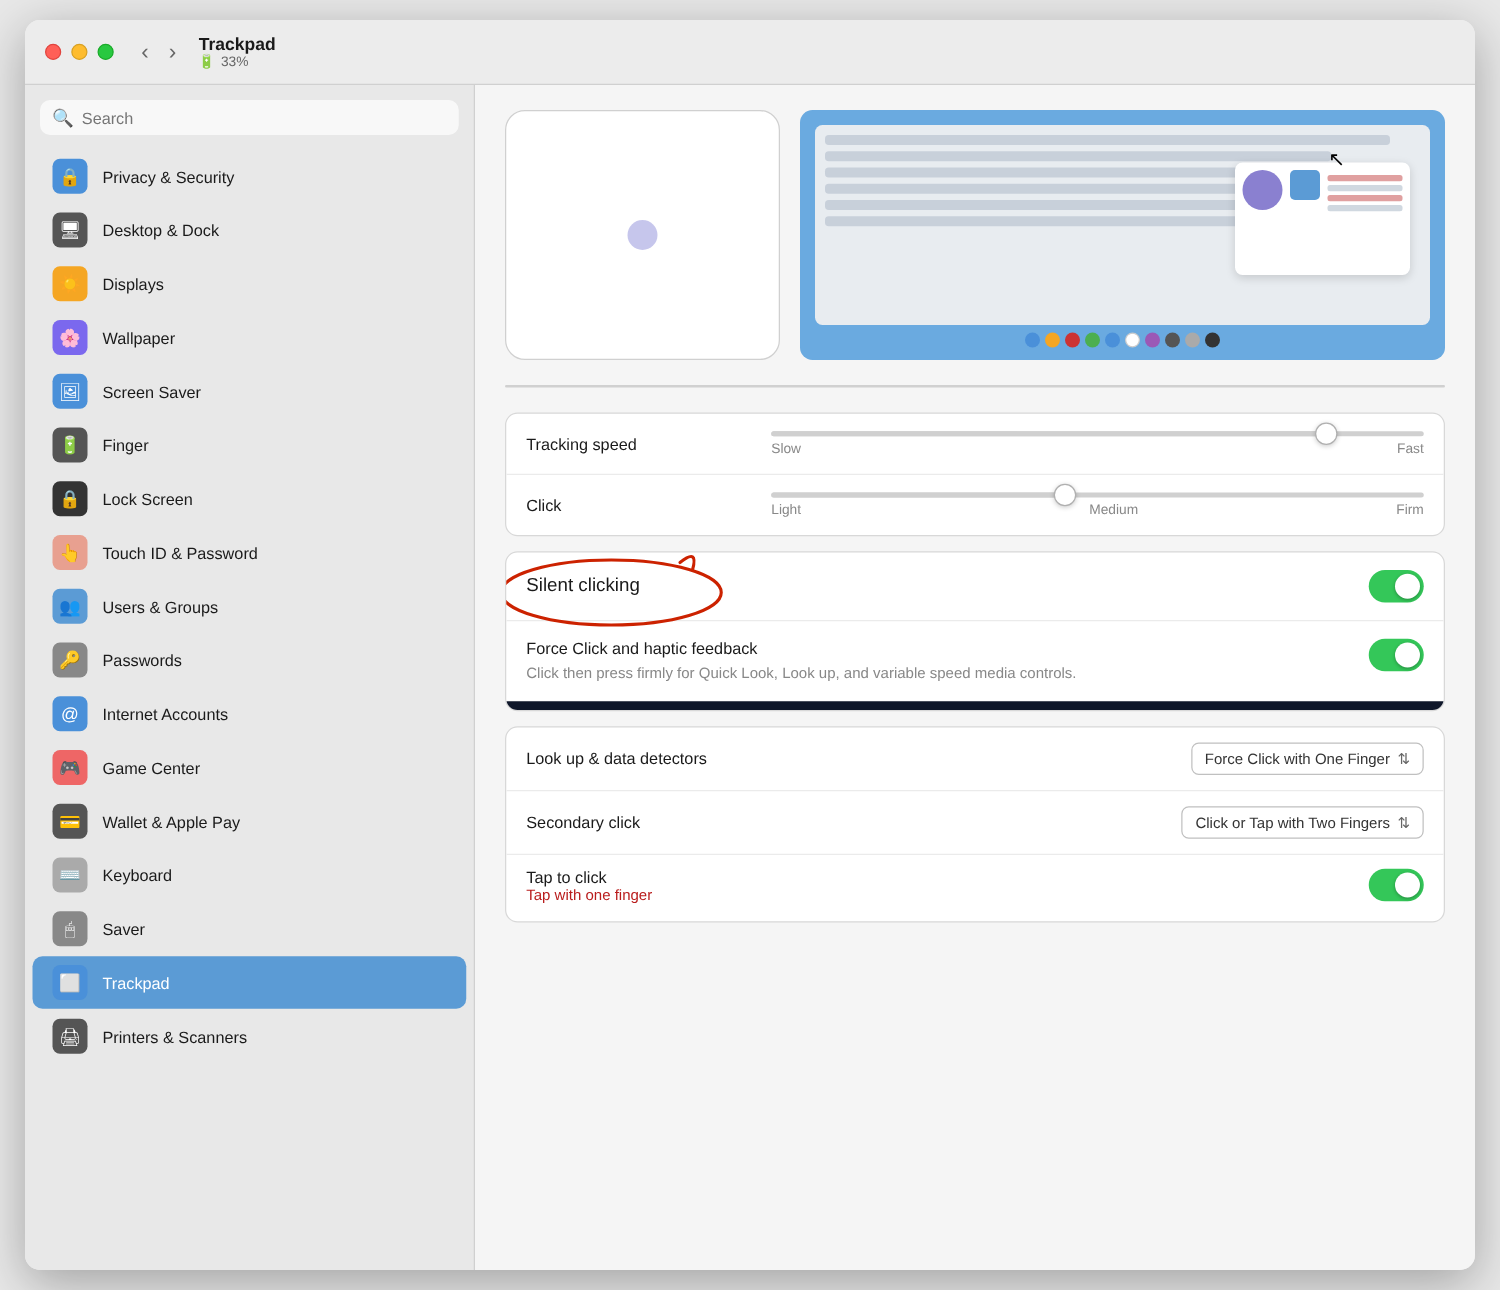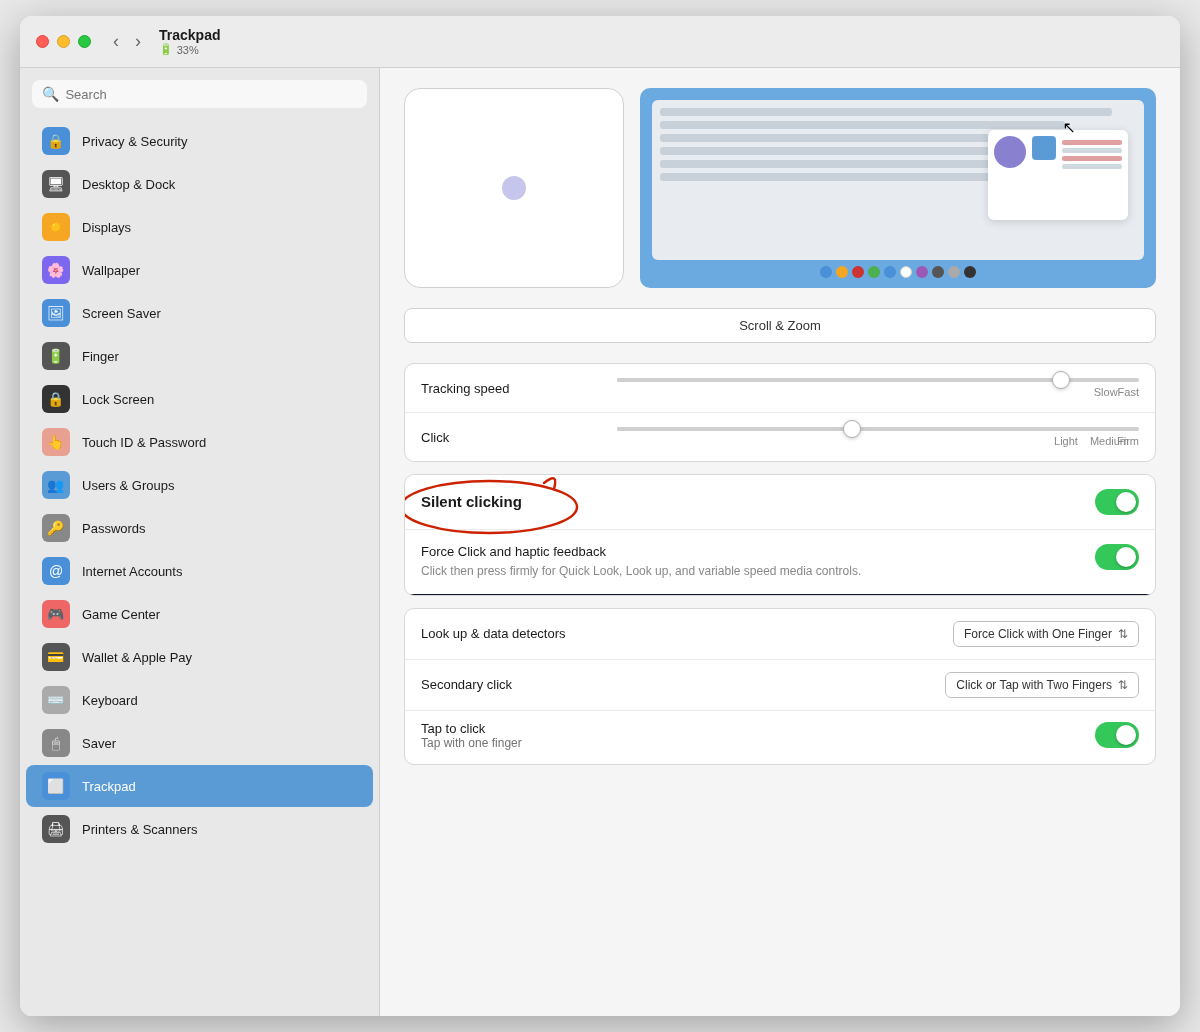--- a/index.html
+++ b/index.html
@@ -362,21 +362,21 @@
       transform: translateY(-50%);
       width: 18px;
       height: 18px;
       border-radius: 50%;
       background: white;
       border: 1px solid #b0b0b0;
       box-shadow: 0 1px 4px rgba(0,0,0,0.2);
     }
     .slider-labels {
       display: flex;
-      justify-content: flex-end;
+      justify-content: space-between;
       font-size: 11px;
       color: #888;
     }
     .slider-labels.three span:nth-child(2) {
       position: relative;
       left: 12px;
     }
     
     .toggle {
       width: 44px;
@@ -401,28 +401,28 @@
     .silent-clicking-row {
       padding: 14px 16px;
       border-bottom: 1px solid #ebebeb;
       display: flex;
       align-items: center;
       justify-content: space-between;
       position: relative;
     }
     .silent-clicking-label {
       font-size: 15px;
-      font-weight: 700;
+      font-weight: 400;
       color: #1a1a1a;
       position: relative;
     }
     
     .force-click-row {
       padding: 14px 16px;
-      border-bottom: 1px solid #0f172a;
+      border-bottom: 7px solid #0f172a;
       display: flex;
       align-items: flex-start;
       justify-content: flex-start;
     }
     .force-click-text {
       flex: 1;
       margin-right: 16px;
     }
     .force-click-title {
       font-size: 13px;
@@ -468,21 +468,21 @@
     .tap-click-row {
       padding: 10px 16px 14px;
     }
     .tap-click-title {
       font-size: 13px;
       font-weight: 500;
       color: #1a1a1a;
     }
     .tap-click-desc {
       font-size: 12px;
-      color: #737373;
+      color: #b91c1c;
     }
     .tap-click-header {
       display: flex;
       justify-content: space-between;
       align-items: center;
     }
   </style>
 </head>
 <body>
 
@@ -660,21 +660,20 @@
               <div class="color-dot" style="background: rgb(255, 255, 255); border: 1px solid rgb(204, 204, 204);"></div>
               <div class="color-dot" style="background: rgb(155, 89, 182); border: none;"></div>
               <div class="color-dot" style="background: rgb(85, 85, 85); border: none;"></div>
               <div class="color-dot" style="background: rgb(170, 170, 170); border: none;"></div>
               <div class="color-dot" style="background: rgb(51, 51, 51); border: none;"></div>
             </div>
         </div>
       </div>
 
       <div class="tabs-row" id="tabs-row">
-          <div class="tab">Scroll &amp; Zoom</div>
         </div>
 
       <div class="settings-section">
 
         <div class="setting-row">
           <div class="setting-label-col">Tracking speed</div>
           <div class="setting-control-col">
             <div class="slider-container">
               <div class="slider-track">
                 <div class="slider-fill" style="width:85%;"></div>

